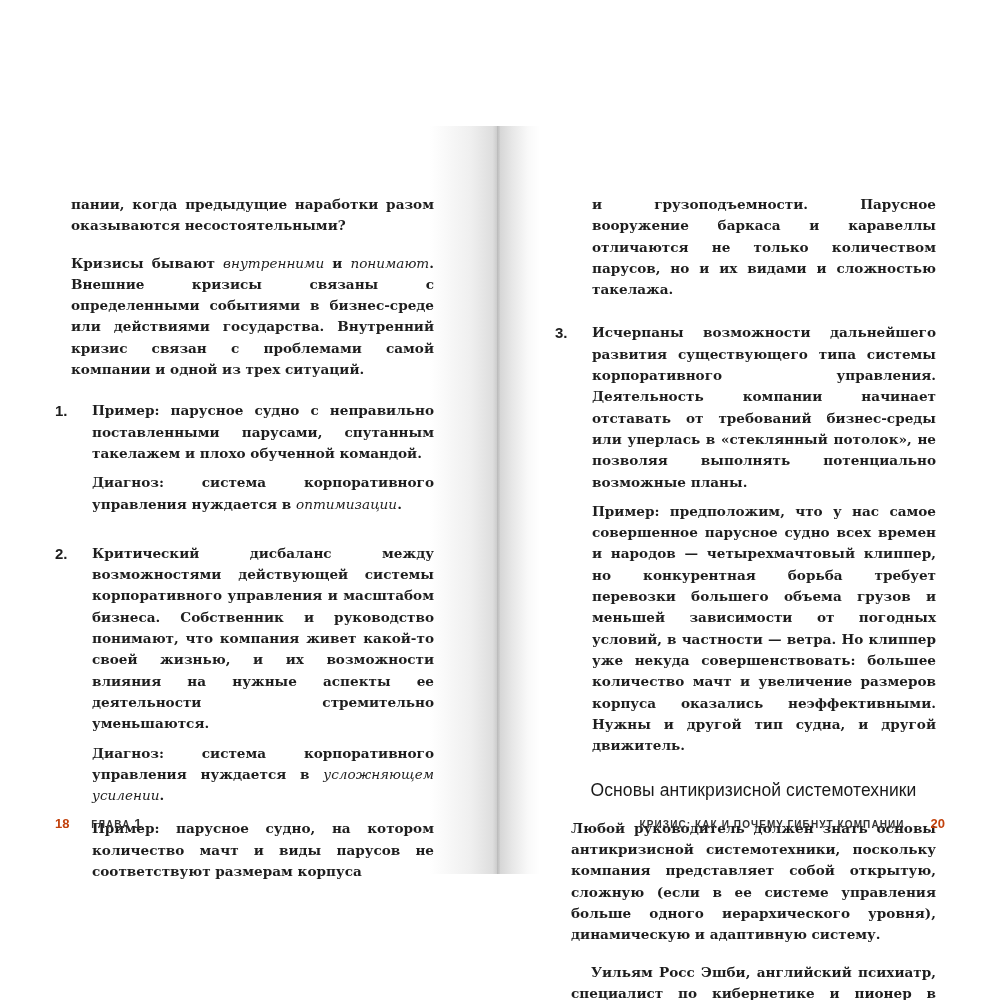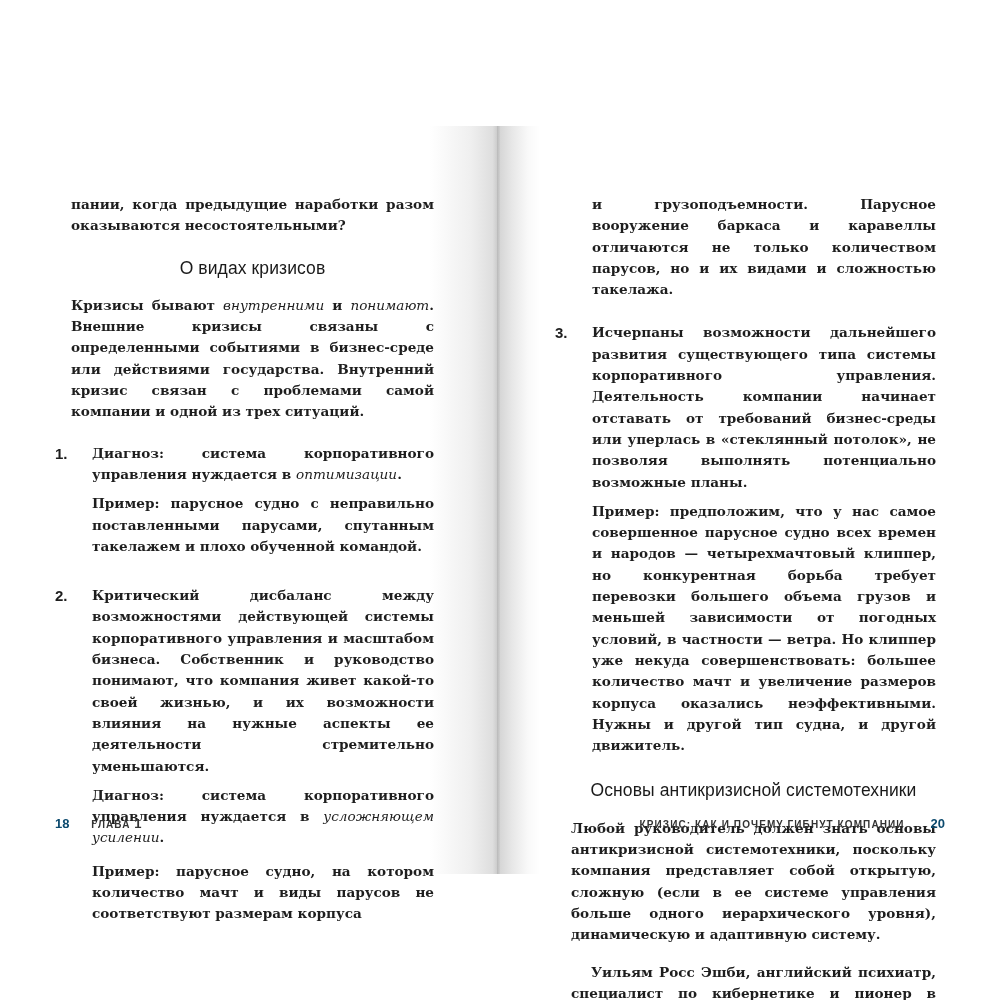--- a/index.html
+++ b/index.html
@@ -39,47 +39,46 @@
     }
     .li .lead { font-weight: 800; }
     .li p { margin-bottom: 0; }
     .label { font-weight: 800; }
     .indent { text-indent: 20px; }
     .footer {
       position: absolute; top: 816px;
       font-family: "Liberation Sans", "DejaVu Sans", sans-serif;
       font-size: 10px; letter-spacing: 1.1px; color: #333; font-weight: 700;
     }
-    .footer .pg { font-size: 13px; letter-spacing: 0; color: #0c4a6e; }
+    .footer .pg { font-size: 13px; letter-spacing: 0; color: #c2410c; }
     .footer.left { left: 55px; }
     .footer.left .chap { margin-left: 18px; }
     .footer.left .chap b { font-size: 13px; letter-spacing: 0; }
     .footer.right { right: 55px; text-align: right; }
     .footer.right .pg { margin-left: 22px; }
   </style>
 </head>
 <body>
 
 <div class="spread">
   <div class="gutter-left"></div>
   <div class="spine"></div>
   <div class="gutter-right"></div>
 </div>
 
 <div class="page left">
   <p>пании, когда предыдущие наработки разом оказываются несостоятельными?</p>
 
-  <div class="sans-h" style="margin-top:21px; margin-bottom:12px;">О видах кризисов</div>
 
   <p><span>Кризисы бывают </span><em>внутренними</em><span> и </span><em>понимают</em><span>. Внешние кризисы связаны с определенными событиями в бизнес-среде или действиями государства. Внутренний кризис связан с проблемами самой компании и одной из трех ситуаций.</span></p>
 
   <div class="li" style="margin-top:20px;">
     <span class="num">1.</span>
+    <p style="margin-top:8px;"><span class="label">Пример:</span><span> парусное судно с неправильно поставленными парусами, спутанным такелажем и плохо обученной командой.</span></p>
     <p style="margin-top:8px;"><span class="label">Диагноз:</span><span> система корпоративного управления нуждается в </span><em>оптимизации</em><span>.</span></p>
-    <p style="margin-top:8px;"><span class="label">Пример:</span><span> парусное судно с неправильно поставленными парусами, спутанным такелажем и плохо обученной командой.</span></p>
   </div>
 
   <div class="li" style="margin-top:28px;">
     <span class="num">2.</span>
     <p><span class="lead">Критический дисбаланс между возможностями действующей системы корпоративного управления и масштабом бизнеса.</span><span> Собственник и руководство понимают, что компания живет какой-то своей жизнью, и их возможности влияния на нужные аспекты ее деятельности стремительно уменьшаются.</span></p>
     <p style="margin-top:8px;"><span class="label">Диагноз:</span><span> система корпоративного управления нуждается в </span><em>усложняющем усилении</em><span>.</span></p>
     <p style="margin-top:12px;"><span class="label">Пример:</span><span> парусное судно, на котором количество мачт и виды парусов не соответствуют размерам корпуса</span></p>
   </div>
 </div>
 

